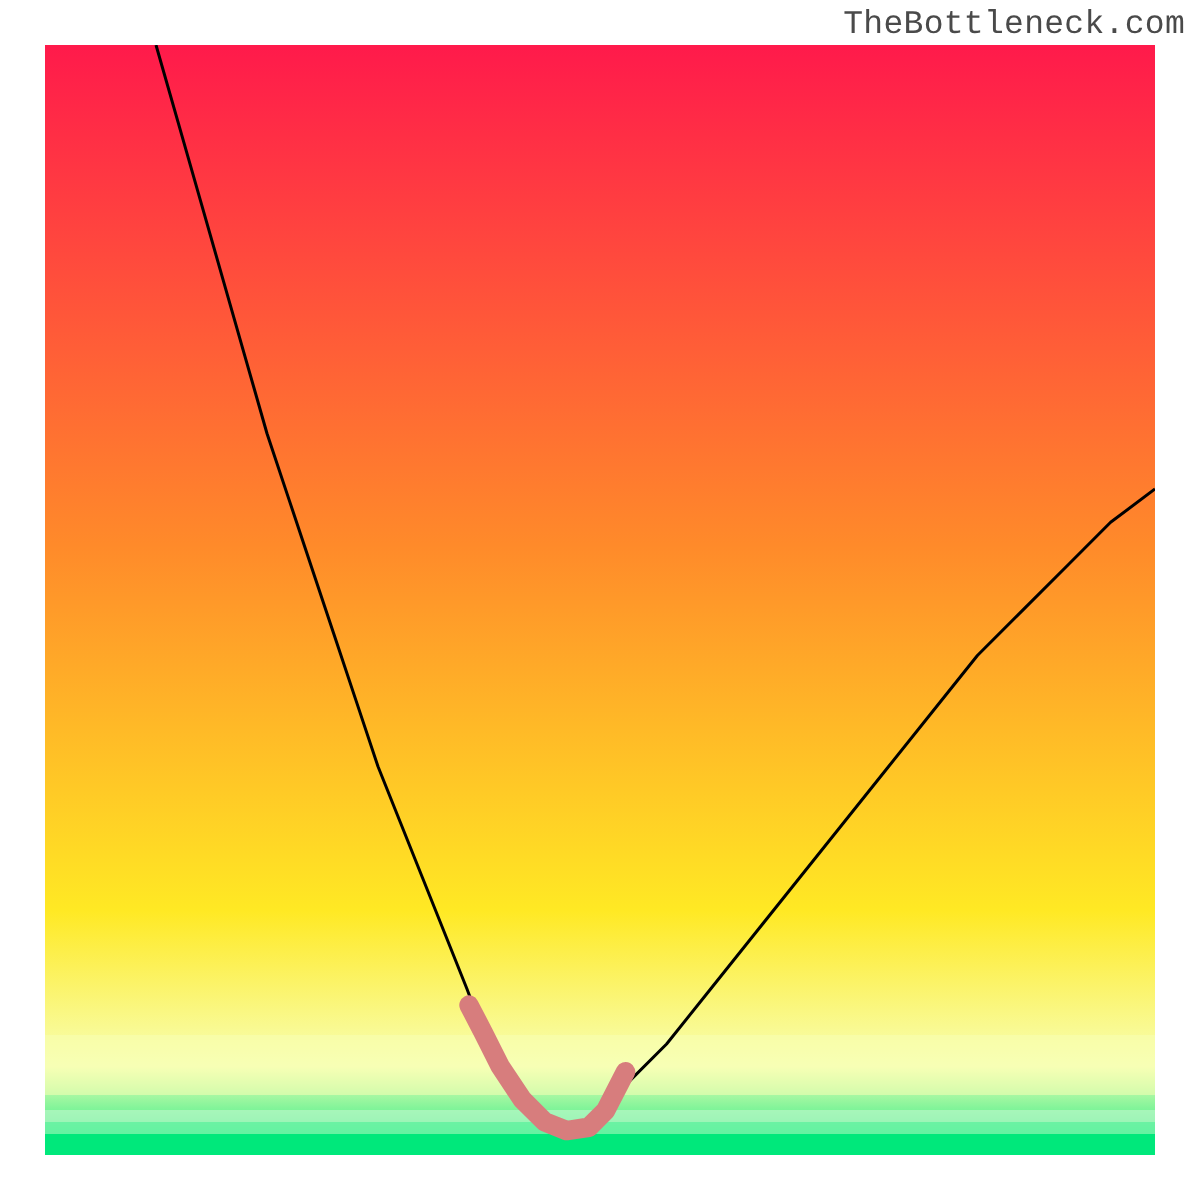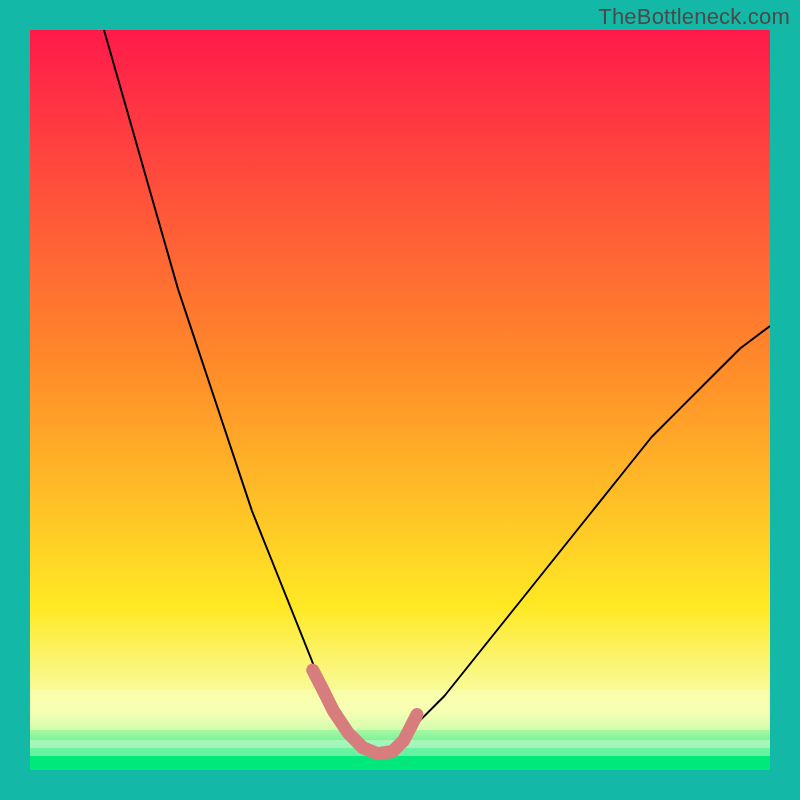--- a/index.html
+++ b/index.html
@@ -8,21 +8,22 @@
     width: 800px;
     height: 800px;
     overflow: hidden;
     background: #000;
     font-family: Arial, Helvetica, sans-serif;
   }
   .frame {
     position: relative;
     width: 800px;
     height: 800px;
-    background: #14b8a6;
+    background: #ffffff;
+    font-family: Liberation Mono, monospace;
   }
   .plot-area {
     position: absolute;
     left: 30px;
     top: 30px;
     width: 740px;
     height: 740px;
     overflow: hidden;
   }
   .watermark {

